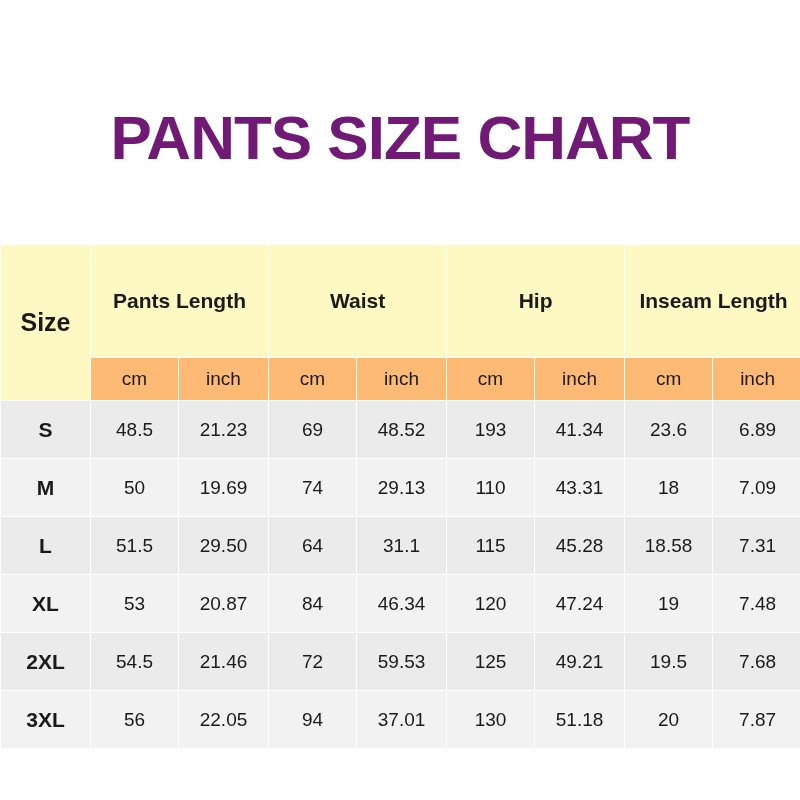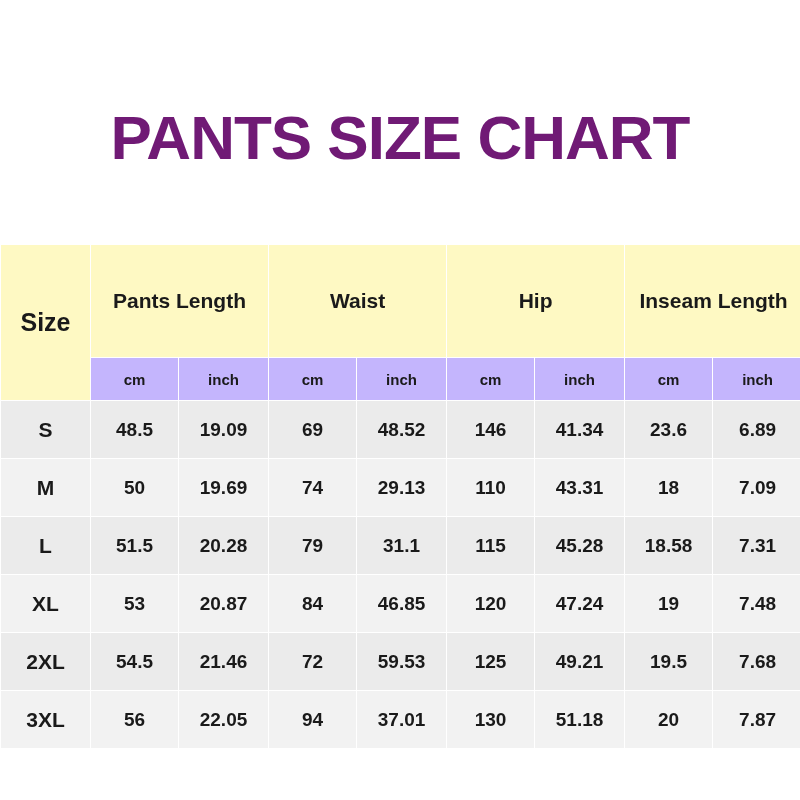--- a/index.html
+++ b/index.html
@@ -70,35 +70,34 @@
     font-size: 21px;
     background: #fef9c3;
     line-height: 1.15;
   }
   tr.group-row th.size-head {
     font-size: 25px;
   }
   
   tr.unit-row td {
     height: 42px;
-    font-weight: bold;
-    font-size: 15px;
-    background: #c4b5fd;
+    font-weight: normal;
+    font-size: 19px;
+    background: #fdba74;
   }
   
   tr.data-row td {
     height: 57px;
   }
   tr.data-row td.size-cell {
     font-weight: bold;
     font-size: 21px;
   }
   tr.data-row td {
     background: #f1f1f1;
-    font-weight: bold;
   }
   
   tr.data-row.shade-a td { background: #ebebeb; }
   tr.data-row.shade-b td { background: #f2f2f2; }
 
   
   col.c-size   { width: 90px; }
   col.c-val    { width: 88px; }
   col.c-val2   { width: 90px; }
 </style>
@@ -140,56 +139,56 @@
           <td>cm</td>
           <td>inch</td>
           <td>cm</td>
           <td>inch</td>
         </tr>
       </thead>
       <tbody>
         <tr class="data-row shade-a">
           <td class="size-cell">S</td>
           <td>48.5</td>
-          <td>19.09</td>
+          <td>21.23</td>
           <td>69</td>
           <td>48.52</td>
-          <td>146</td>
+          <td>193</td>
           <td>41.34</td>
           <td>23.6</td>
           <td>6.89</td>
         </tr>
         <tr class="data-row shade-b">
           <td class="size-cell">M</td>
           <td>50</td>
           <td>19.69</td>
           <td>74</td>
           <td>29.13</td>
           <td>110</td>
           <td>43.31</td>
           <td>18</td>
           <td>7.09</td>
         </tr>
         <tr class="data-row shade-a">
           <td class="size-cell">L</td>
           <td>51.5</td>
-          <td>20.28</td>
-          <td>79</td>
+          <td>29.50</td>
+          <td>64</td>
           <td>31.1</td>
           <td>115</td>
           <td>45.28</td>
           <td>18.58</td>
           <td>7.31</td>
         </tr>
         <tr class="data-row shade-b">
           <td class="size-cell">XL</td>
           <td>53</td>
           <td>20.87</td>
           <td>84</td>
-          <td>46.85</td>
+          <td>46.34</td>
           <td>120</td>
           <td>47.24</td>
           <td>19</td>
           <td>7.48</td>
         </tr>
         <tr class="data-row shade-a">
           <td class="size-cell">2XL</td>
           <td>54.5</td>
           <td>21.46</td>
           <td>72</td>

